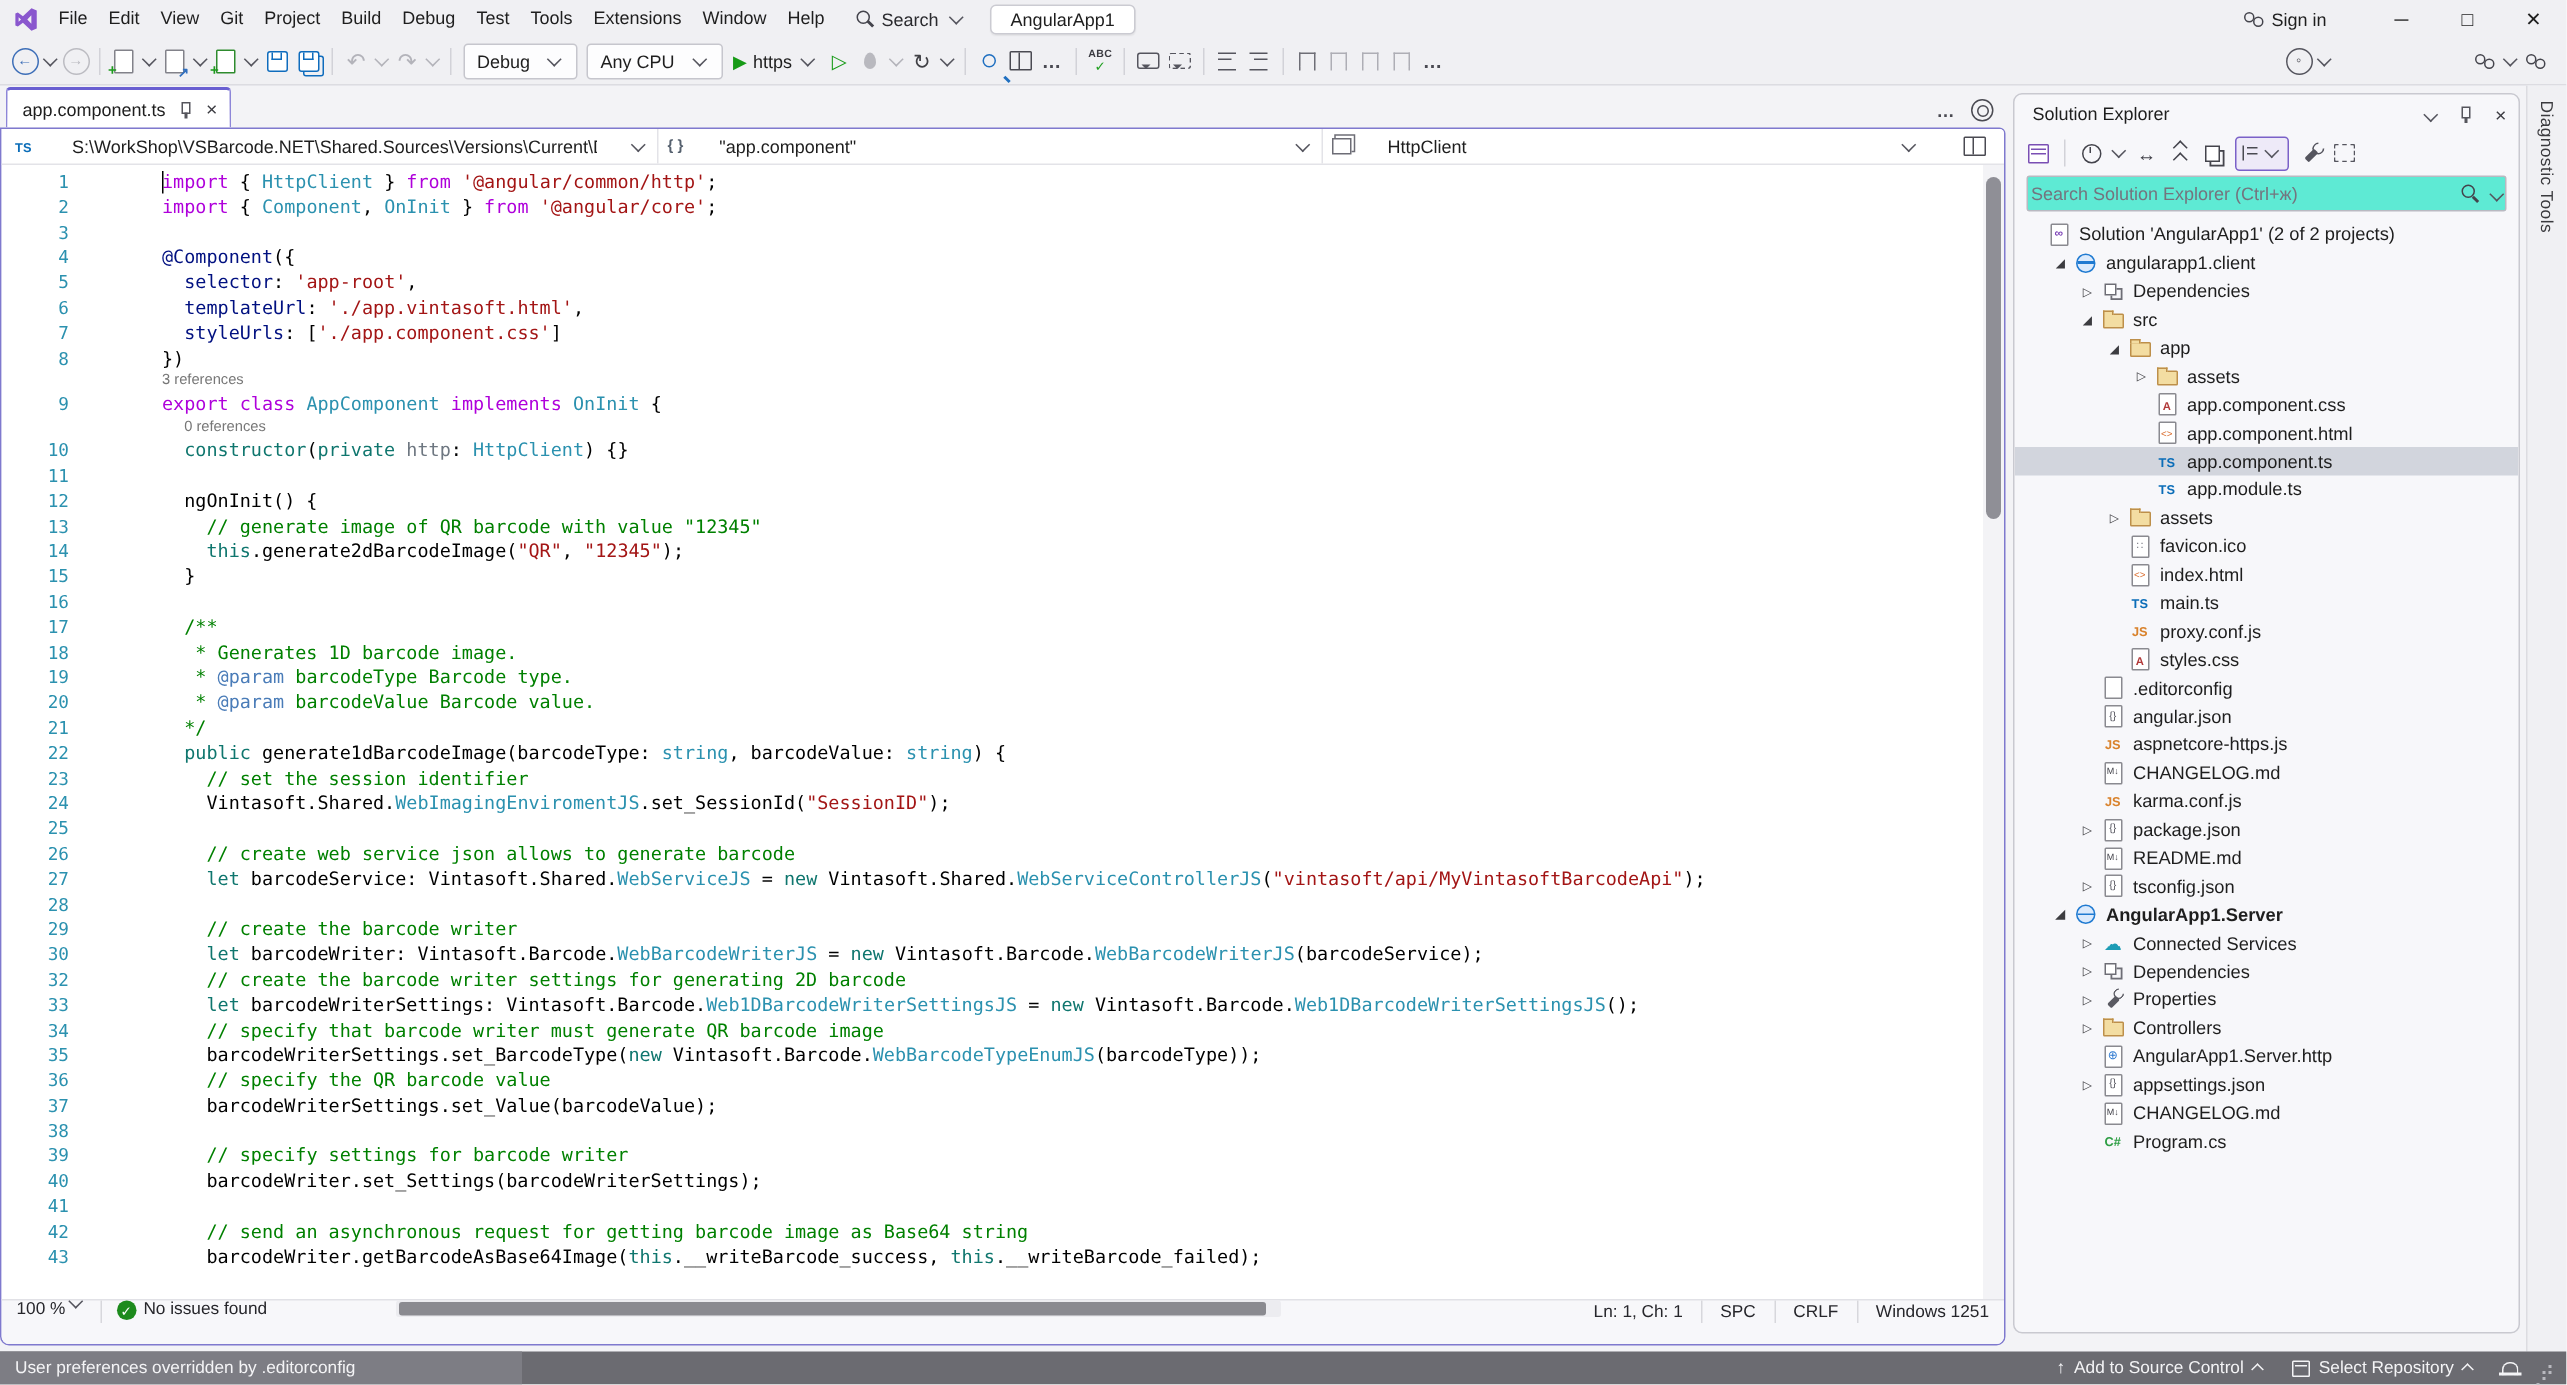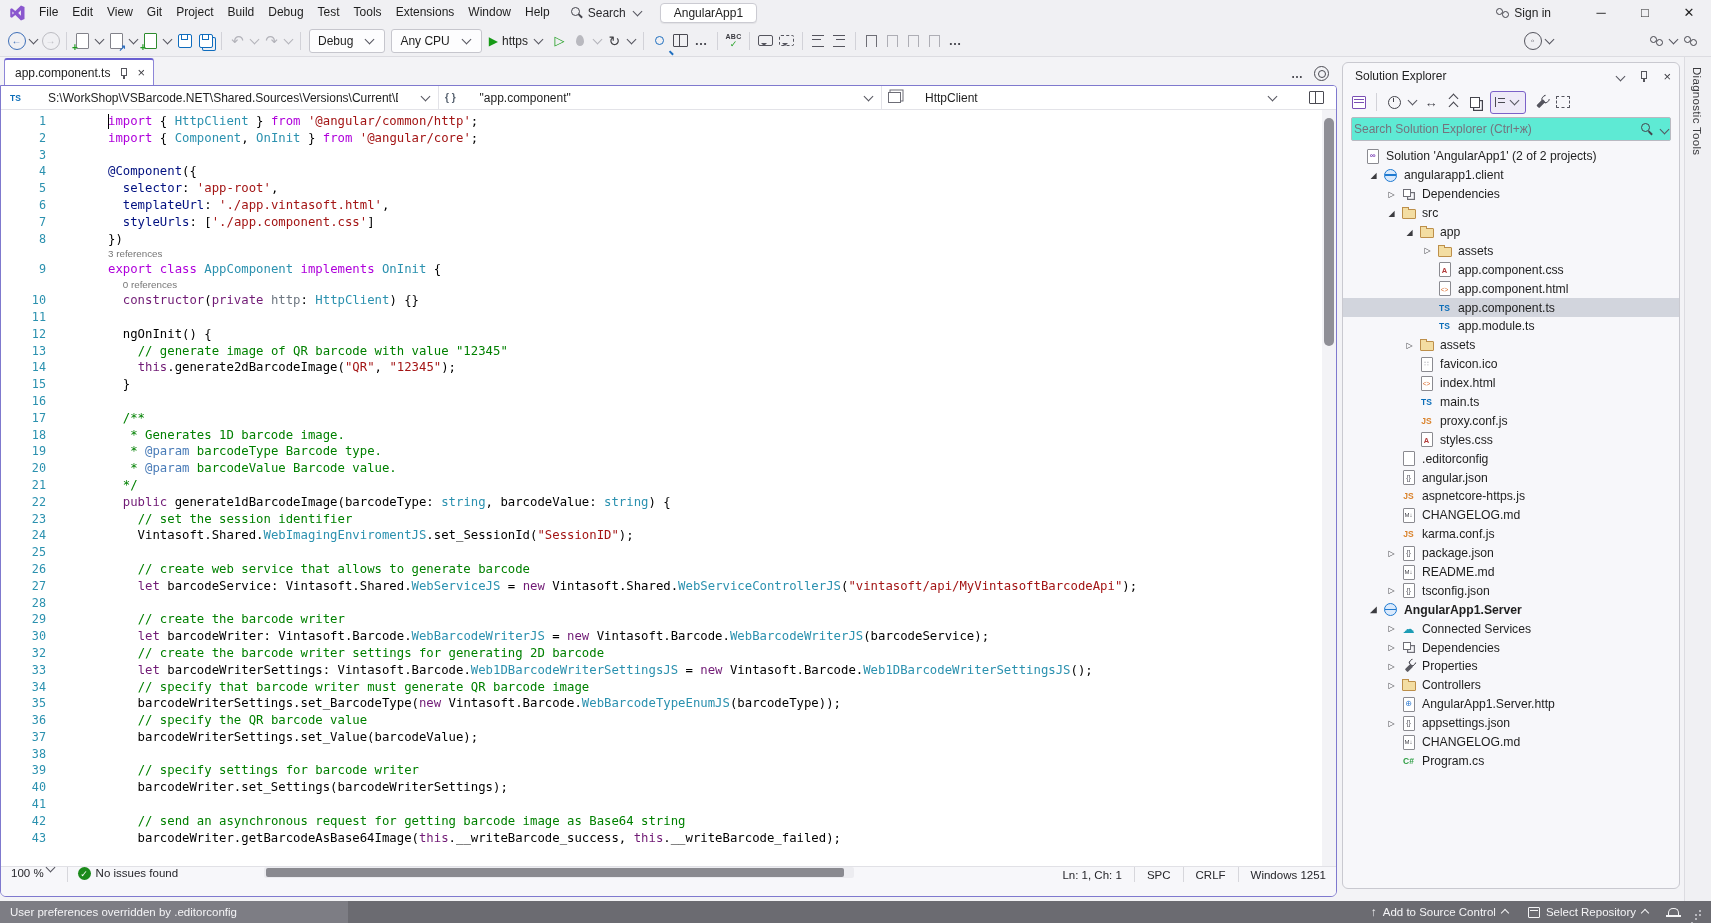--- a/index.html
+++ b/index.html
@@ -97,21 +97,21 @@
   .split-ico::before{content:"";position:absolute;top:0;bottom:0;left:5px;width:1.3px;background:#4a4a52}
 
   .code-area{flex:1;position:relative;overflow:hidden;background:#fff}
   .code-scroll{position:absolute;inset:0 14px 0 0;overflow:hidden}
   .code-row{display:flex;height:16.8px;line-height:16.8px;white-space:pre;
             font-family:"DejaVu Sans Mono",monospace;font-size:12.3px}
   .gut{width:45px;text-align:right;color:#2b91af;flex:none;font-size:11.8px}
   .ctext{padding-left:62px}
   .lens-row{height:14px;line-height:14px;font-family:"Liberation Sans",sans-serif;font-size:9.8px;color:#777;}
   .caret{position:absolute;left:107px;top:1px;width:1.2px;height:15px;background:#000}
-  .tk-k{color:#af00db}.tk-b{color:#701a75}.tk-t{color:#2b91af}.tk-s{color:#a31515}
+  .tk-k{color:#af00db}.tk-b{color:#0f766e}.tk-t{color:#2b91af}.tk-s{color:#a31515}
   .tk-c{color:#008000}.tk-d{color:#001080}.tk-g{color:#6e7781}.tk-p{color:#000}.tk-j{color:#4a7cb8}
   .vscroll{position:absolute;top:0;bottom:0;right:0;width:14px;background:#f3f3f6}
   .vthumb{position:absolute;left:2px;right:2px;top:8px;height:228px;background:#8f8f96;border-radius:5px}
 
   .ed-status{height:29px;flex:none;background:#f7f7fa;border-top:1px solid #e1e1e6;display:flex;
              align-items:flex-start;padding:0 10px;font-size:11.5px;color:#26262b}
   .ed-sep{width:1px;height:15px;background:#d7d7dc;margin:0 10px}
   .okdot{width:13px;height:13px;border-radius:50%;background:#1c8a1c;color:#fff;font-size:9px;
          display:flex;align-items:center;justify-content:center;margin-right:5px}
   .hscroll{width:590px;height:11px;background:#ececf0;border-radius:2px;margin-left:86px;position:relative}
@@ -413,21 +413,21 @@
             <div class="code-row"><span class="gut">16</span><span class="ctext"></span></div>
             <div class="code-row"><span class="gut">17</span><span class="ctext"><span class="tk-c">  /**</span></span></div>
             <div class="code-row"><span class="gut">18</span><span class="ctext"><span class="tk-c">   * Generates 1D barcode image.</span></span></div>
             <div class="code-row"><span class="gut">19</span><span class="ctext"><span class="tk-c">   * </span><span class="tk-j">@param</span><span class="tk-c"> barcodeType Barcode type.</span></span></div>
             <div class="code-row"><span class="gut">20</span><span class="ctext"><span class="tk-c">   * </span><span class="tk-j">@param</span><span class="tk-c"> barcodeValue Barcode value.</span></span></div>
             <div class="code-row"><span class="gut">21</span><span class="ctext"><span class="tk-c">  */</span></span></div>
             <div class="code-row"><span class="gut">22</span><span class="ctext"><span class="tk-p">  </span><span class="tk-b">public</span><span class="tk-p"> generate1dBarcodeImage(barcodeType: </span><span class="tk-t">string</span><span class="tk-p">, barcodeValue: </span><span class="tk-t">string</span><span class="tk-p">) {</span></span></div>
             <div class="code-row"><span class="gut">23</span><span class="ctext"><span class="tk-p">    </span><span class="tk-c">// set the session identifier</span></span></div>
             <div class="code-row"><span class="gut">24</span><span class="ctext"><span class="tk-p">    Vintasoft.Shared.</span><span class="tk-t">WebImagingEnviromentJS</span><span class="tk-p">.set_SessionId(</span><span class="tk-s">"SessionID"</span><span class="tk-p">);</span></span></div>
             <div class="code-row"><span class="gut">25</span><span class="ctext"></span></div>
-            <div class="code-row"><span class="gut">26</span><span class="ctext"><span class="tk-p">    </span><span class="tk-c">// create web service that allows to generate barcode</span></span></div>
+            <div class="code-row"><span class="gut">26</span><span class="ctext"><span class="tk-p">    </span><span class="tk-c">// create web service json allows to generate barcode</span></span></div>
             <div class="code-row"><span class="gut">27</span><span class="ctext"><span class="tk-p">    </span><span class="tk-b">let</span><span class="tk-p"> barcodeService: Vintasoft.Shared.</span><span class="tk-t">WebServiceJS</span><span class="tk-p"> = </span><span class="tk-b">new</span><span class="tk-p"> Vintasoft.Shared.</span><span class="tk-t">WebServiceControllerJS</span><span class="tk-p">(</span><span class="tk-s">"vintasoft/api/MyVintasoftBarcodeApi"</span><span class="tk-p">);</span></span></div>
             <div class="code-row"><span class="gut">28</span><span class="ctext"></span></div>
             <div class="code-row"><span class="gut">29</span><span class="ctext"><span class="tk-p">    </span><span class="tk-c">// create the barcode writer</span></span></div>
             <div class="code-row"><span class="gut">30</span><span class="ctext"><span class="tk-p">    </span><span class="tk-b">let</span><span class="tk-p"> barcodeWriter: Vintasoft.Barcode.</span><span class="tk-t">WebBarcodeWriterJS</span><span class="tk-p"> = </span><span class="tk-b">new</span><span class="tk-p"> Vintasoft.Barcode.</span><span class="tk-t">WebBarcodeWriterJS</span><span class="tk-p">(barcodeService);</span></span></div>
             <div class="code-row"><span class="gut">32</span><span class="ctext"><span class="tk-p">    </span><span class="tk-c">// create the barcode writer settings for generating 2D barcode</span></span></div>
             <div class="code-row"><span class="gut">33</span><span class="ctext"><span class="tk-p">    </span><span class="tk-b">let</span><span class="tk-p"> barcodeWriterSettings: Vintasoft.Barcode.</span><span class="tk-t">Web1DBarcodeWriterSettingsJS</span><span class="tk-p"> = </span><span class="tk-b">new</span><span class="tk-p"> Vintasoft.Barcode.</span><span class="tk-t">Web1DBarcodeWriterSettingsJS</span><span class="tk-p">();</span></span></div>
             <div class="code-row"><span class="gut">34</span><span class="ctext"><span class="tk-p">    </span><span class="tk-c">// specify that barcode writer must generate QR barcode image</span></span></div>
             <div class="code-row"><span class="gut">35</span><span class="ctext"><span class="tk-p">    barcodeWriterSettings.set_BarcodeType(</span><span class="tk-b">new</span><span class="tk-p"> Vintasoft.Barcode.</span><span class="tk-t">WebBarcodeTypeEnumJS</span><span class="tk-p">(barcodeType));</span></span></div>
             <div class="code-row"><span class="gut">36</span><span class="ctext"><span class="tk-p">    </span><span class="tk-c">// specify the QR barcode value</span></span></div>
             <div class="code-row"><span class="gut">37</span><span class="ctext"><span class="tk-p">    barcodeWriterSettings.set_Value(barcodeValue);</span></span></div>

